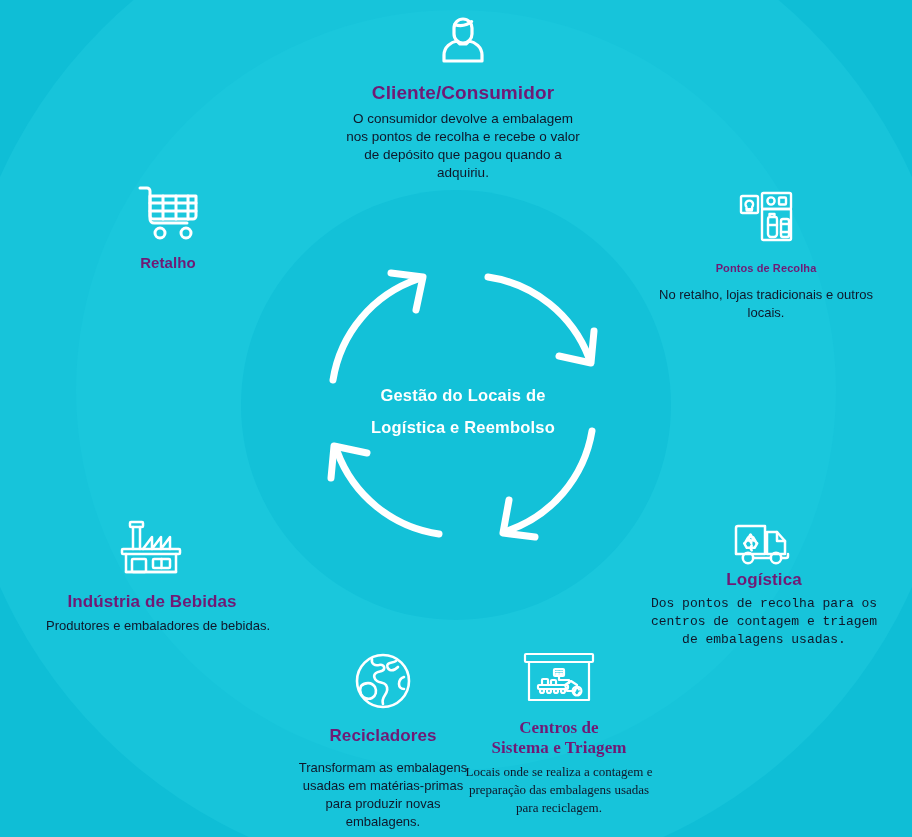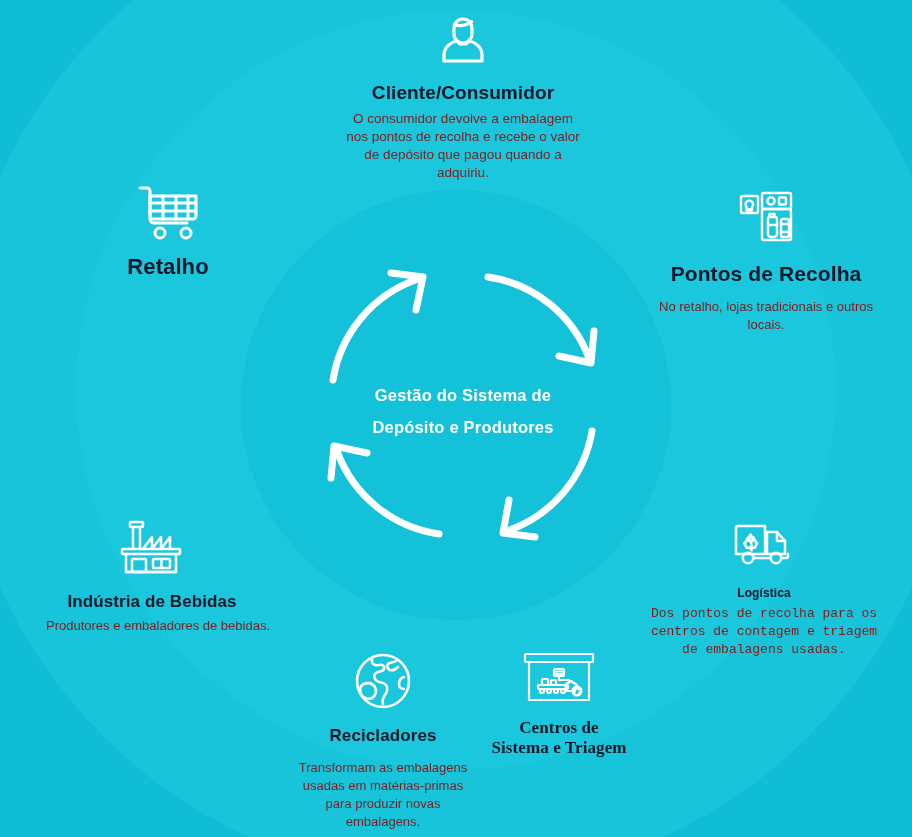--- a/index.html
+++ b/index.html
@@ -58,53 +58,53 @@
     text-align: center;
   }
   .node .icon {
     display: block;
     margin: 0 auto;
     line-height: 0;
   }
   .node .title {
     font-weight: bold;
     letter-spacing: .1px;
+    color: #701a75;
+  }
+  .node .desc {
     color: #0f172a;
-  }
-  .node .desc {
-    color: #7f1d1d;
   }
 
   
   #node-cliente     { left: 343px; top: 8px;   width: 240px; }
   #node-cliente .title { font-size: 19px; margin-top: 12px; }
   #node-cliente .desc  { font-size: 13.5px; line-height: 18px; margin-top: 6px; }
 
   #node-pontos      { left: 646px; top: 190px; width: 240px; }
-  #node-pontos .title { font-size: 21px; margin-top: 14px; }
+  #node-pontos .title { font-size: 11px; margin-top: 14px; }
   #node-pontos .desc  { font-size: 13px; line-height: 18px; margin-top: 12px; }
 
   #node-logistica   { left: 648px; top: 518px; width: 232px; }
-  #node-logistica .title { font-size: 12px; margin-top: 16px; }
+  #node-logistica .title { font-size: 17px; }
   #node-logistica .desc  { font-size: 13px; line-height: 18px; margin-top: 5px; font-family: Liberation Mono, monospace; }
 
   #node-centros     { left: 464px; top: 650px; width: 190px; font-family: Liberation Serif, serif; }
   #node-centros .title { font-size: 17px; line-height: 20px; margin-top: 14px; }
   #node-centros .desc  { font-size: 13px; line-height: 18px; margin-top: 5px; }
 
   #node-recicladores{ left: 288px; top: 650px; width: 190px; }
   #node-recicladores .title { font-size: 17px; margin-top: 14px; }
   #node-recicladores .desc  { font-size: 13px; line-height: 18px; margin-top: 13px; }
 
   #node-industria   { left: 32px;  top: 518px; width: 240px; }
   #node-industria .title { font-size: 17px; margin-top: 16px; }
   #node-industria .desc  { font-size: 13px; line-height: 18px; margin-top: 5px; margin-left: 12px; }
 
   #node-retalho     { left: 48px;  top: 182px; width: 240px; }
-  #node-retalho .title { font-size: 22px; margin-top: 12px; }
+  #node-retalho .title { font-size: 15px; margin-top: 12px; }
   #node-retalho .desc  { font-size: 13px; line-height: 18px; margin-top: 6px; }
 
   
   #cycle-arrows {
     position: absolute;
     left: 313px;
     top: 255px;
     width: 300px;
     height: 300px;
   }
@@ -149,22 +149,22 @@
       </g>
 
       <g>
         <path d="M 20 125 A 128 128 0 0 1 105 24"></path>
         <path d="M 103 55 L 110 22 L 78 18" stroke-width="7"></path>
       </g>
     </g>
   </svg>
 
   <div id="center-label">
-    <div>Gestão do Sistema de</div>
-    <div>Depósito e Produtores</div>
+    <div>Gestão do Locais de</div>
+    <div>Logística e Reembolso</div>
   </div>
 
   <div class="node" id="node-cliente">
     <span class="icon">
       <svg width="62" height="62" viewBox="0 0 62 62" fill="none" stroke="#ffffff" stroke-width="3.2" stroke-linecap="round" stroke-linejoin="round">
         <path d="M22 20 a9 9 0 0 1 18 0 v6 a9 9 0 0 1 -18 0 z"></path>
         <path d="M22.6 16.8 c5.5 1.4 12.4 .6 17 -3.2"></path>
         <path d="M12 53 v-6 c0-8 7-13 13-14 l3 3 h6 l3-3 c6 1 13 6 13 14 v6 z"></path>
       </svg>
     </span>
@@ -227,20 +227,21 @@
         <rect x="30" y="30" width="5" height="5" rx="1"></rect>
         <path d="M50 31 l6 4 -2 6 h-8 l-2 -6 z"></path>
         <circle cx="56" cy="41" r="4.4"></circle>
         <path d="M54 39.5 l2-3 2 3 M53 42.5 l1.4 2.6 M58.6 42.5 l-1.4 2.6"></path>
       </svg>
     </span>
     <div class="title">
       <div>Centros de</div>
       <div>Sistema e Triagem</div>
     </div>
+    <div class="desc">Locais onde se realiza a contagem e preparação das embalagens usadas para reciclagem.</div>
   </div>
 
   <div class="node" id="node-recicladores">
     <span class="icon">
       <svg width="62" height="62" viewBox="0 0 62 62" fill="none" stroke="#ffffff" stroke-width="2.6" stroke-linecap="round" stroke-linejoin="round">
         <circle cx="31" cy="31" r="26"></circle>
         <path d="M20 9 c-1 5 3 7 7 6 c3-1 6 1 5 4 c-1 3-5 2-8 4 c-3 2-2 6 1 8 c3 2 7 1 9 4 c2 3 1 7 -1 10 c-2 3-3 6-2 9"></path>
         <path d="M44 11 c-3 2-6 1-8 3 c-2 2 0 5 2 6 c3 1 6-1 8-3"></path>
         <path d="M52 27 c-3 1-5 4-5 7 c0 3 2 5 5 5"></path>
         <path d="M9 36 c4-4 11-4 14 1 c2 4 1 9-3 11 c-4 2-9 0-11-4 c-1-3-1-6 0-8 z"></path>

